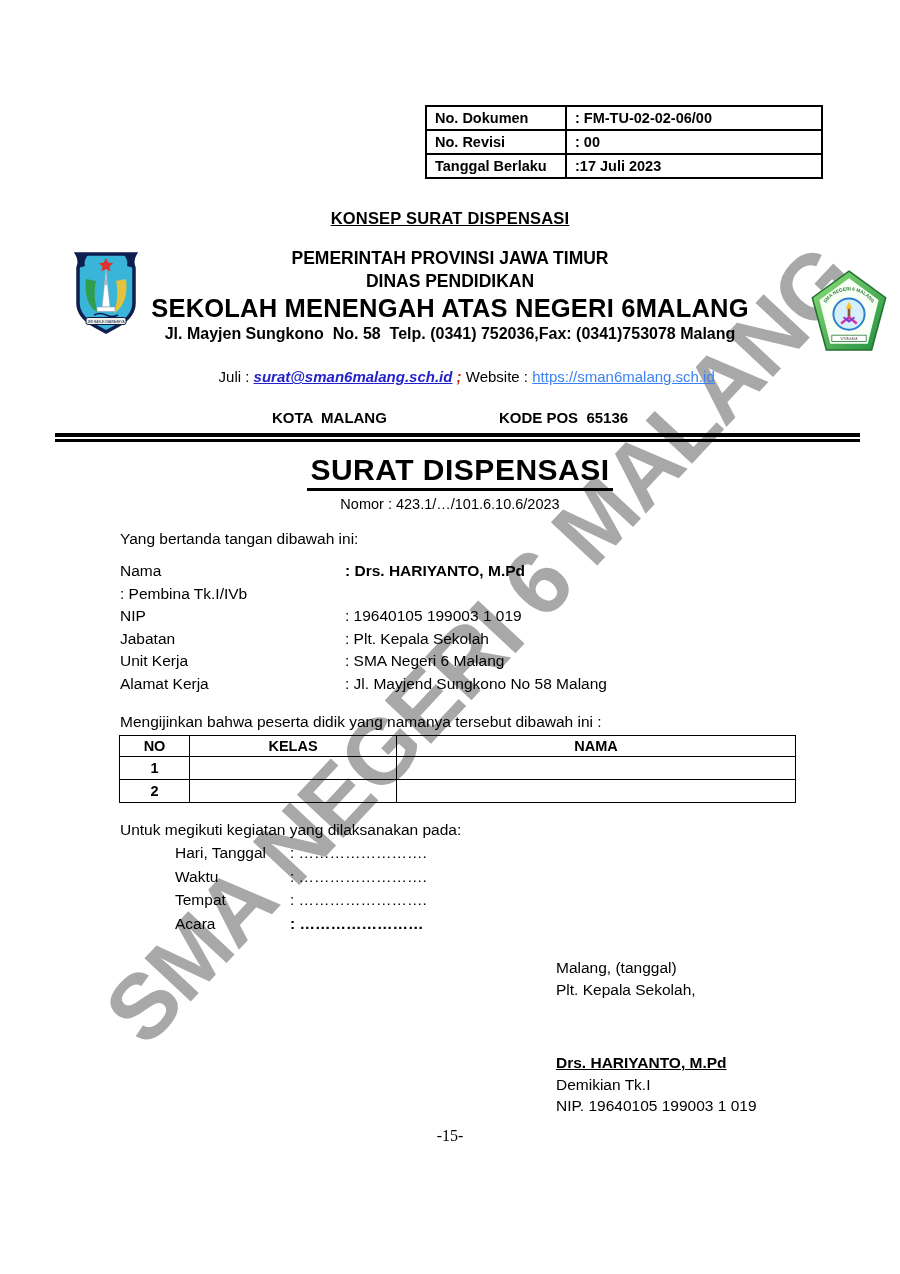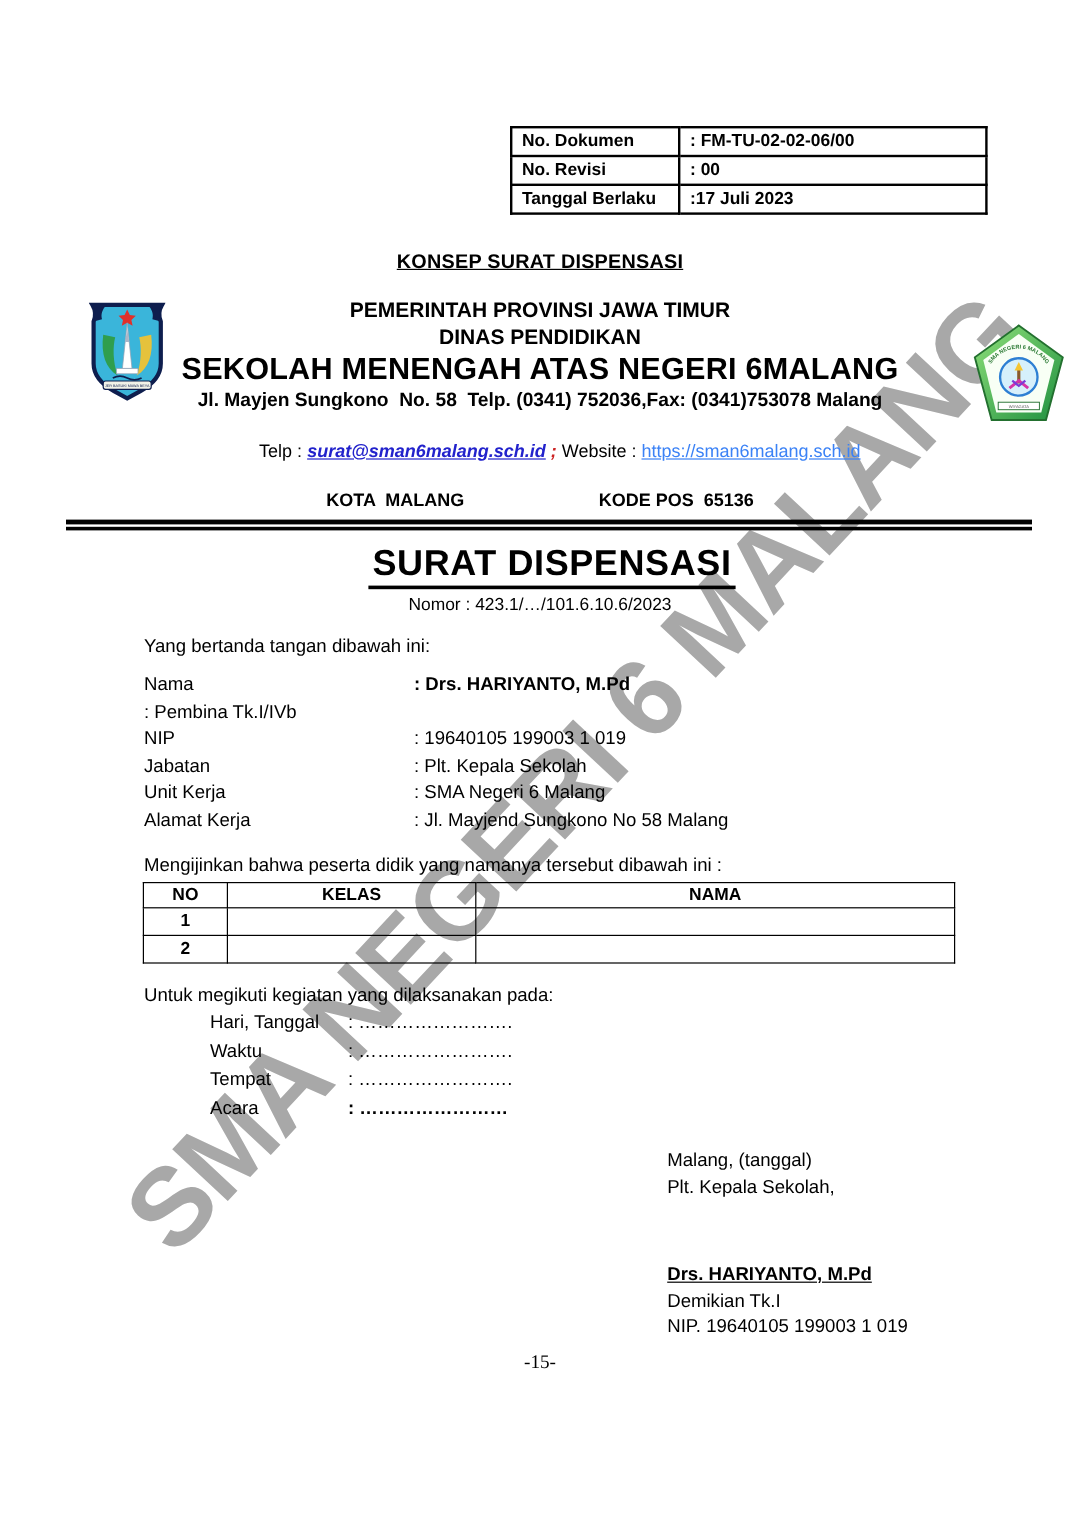--- a/index.html
+++ b/index.html
@@ -138,21 +138,21 @@
         <polyline points="43,61 50,66.5 57,61" stroke="#7a3bd6" stroke-width="2.4" fill="none"></polyline>
         <rect x="28" y="84" width="44" height="8" fill="#ffffff" stroke="#23702f" stroke-width="1"></rect>
         <text x="50" y="89.8" font-size="4.3" text-anchor="middle" fill="#555555" font-family="Liberation Sans, sans-serif">WIYAGATA</text>
       </svg>
 
       <div class="lh1">PEMERINTAH PROVINSI JAWA TIMUR</div>
       <div class="lh1">DINAS PENDIDIKAN</div>
       <div class="lh-school">SEKOLAH MENENGAH ATAS NEGERI 6MALANG</div>
       <div class="lh-addr">Jl. Mayjen Sungkono  No. 58  Telp. (0341) 752036,Fax: (0341)753078 Malang</div>
       <div class="lh-email">
-        <span>Telp : </span><a class="email-link" href="#">surat@sman6malang.sch.id</a><span class="sep"> ; </span><span>Website : </span><a class="web-link" href="#">https://sman6malang.sch.id</a>
+        <span>Juli : </span><a class="email-link" href="#">surat@sman6malang.sch.id</a><span class="sep"> ; </span><span>Website : </span><a class="web-link" href="#">https://sman6malang.sch.id</a>
       </div>
       <div class="lh-city">
         <span>KOTA  MALANG</span>
         <span>KODE POS  65136</span>
       </div>
     </div>
 
     <div class="rule">
       <div class="rule-a"></div>
       <div class="rule-b"></div>

